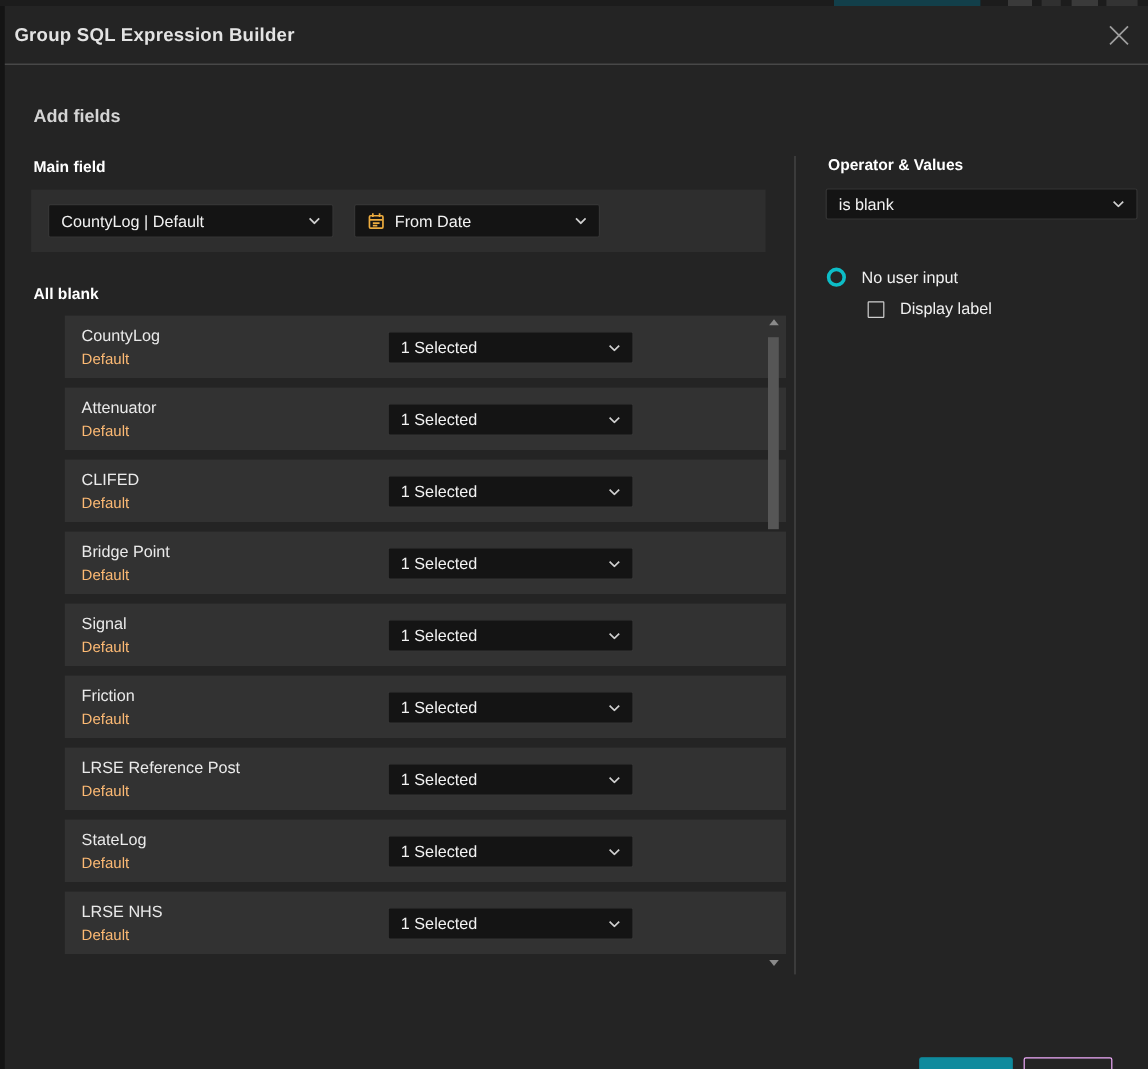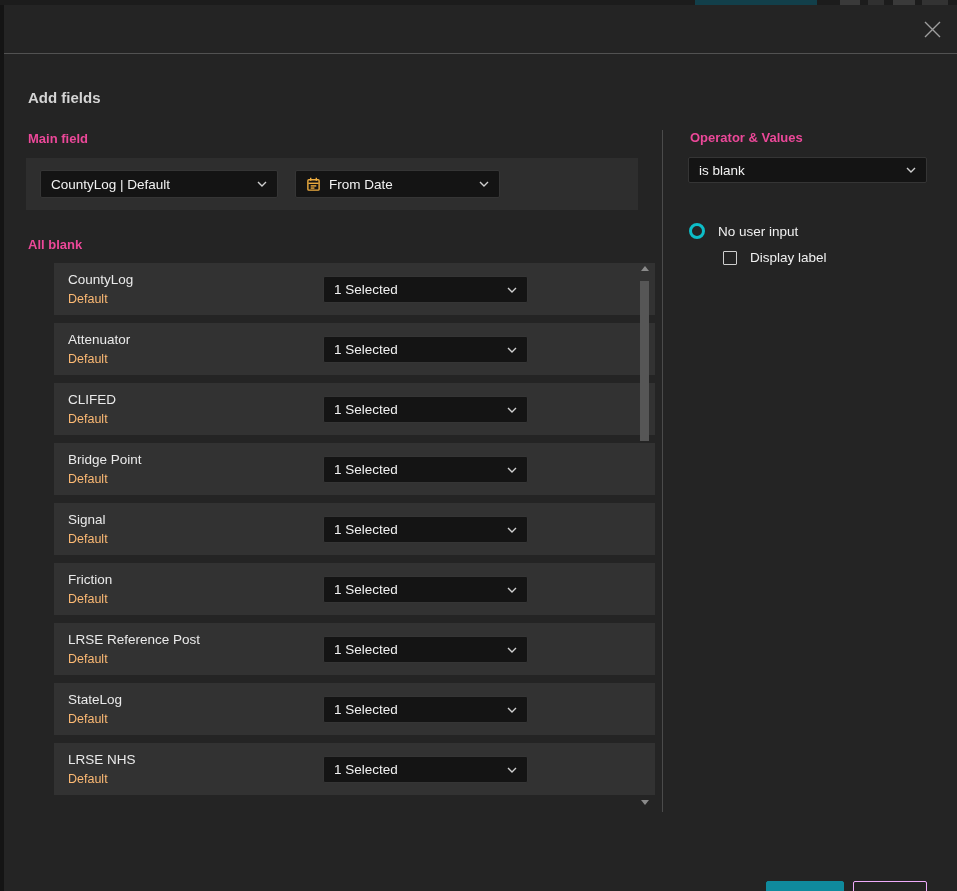--- a/index.html
+++ b/index.html
@@ -15,21 +15,21 @@
   .frag { position:absolute; top:0; height:5px; }
 
   
   .dialog { position:absolute; left:4px; top:5px; width:953px; height:886px; background:#242424; color:#e6e6e6; }
 
   .dlg-header { position:absolute; left:0; top:0; width:100%; height:49px; border-bottom:1px solid #525252; }
   .dlg-title { position:absolute; left:8px; top:0; line-height:49px; font-size:15.5px; font-weight:bold; color:#e3e3e3; letter-spacing:.2px; }
   .close-btn { position:absolute; right:14px; top:13px; width:22px; height:22px; display:flex; align-items:center; justify-content:center; cursor:pointer; }
 
   .section-heading { position:absolute; font-size:15px; font-weight:bold; color:#d4d4d4; }
-  .sub-label { position:absolute; font-size:13px; font-weight:bold; color:#ec4899; }
+  .sub-label { position:absolute; font-size:13px; font-weight:bold; color:#ffffff; }
 
   .main-box { position:absolute; left:22px; top:153px; width:612px; height:52px; background:#2e2e2e; }
 
   .select {
     display:flex; align-items:center; justify-content:space-between;
     background:#141414; border:1px solid #353535; border-radius:2px;
     color:#f2f2f2; font-size:13.5px; padding:0 10px; cursor:pointer;
   }
   .select .val-wrap { display:flex; align-items:center; gap:8px; overflow:hidden; white-space:nowrap; }
 
@@ -46,21 +46,21 @@
   .scrollbar { position:absolute; left:635px; top:258px; width:12px; height:545px; }
   .scroll-arrow { position:absolute; left:2px; width:0; height:0; border-left:4px solid transparent; border-right:4px solid transparent; cursor:pointer; }
   .scroll-up   { top:3px;  border-bottom:5px solid #8a8a8a; }
   .scroll-down { bottom:3px; border-top:5px solid #8a8a8a; }
   .scroll-thumb { position:absolute; left:1px; top:18px; width:9px; height:160px; background:#565656; cursor:pointer; }
 
   .v-divider { position:absolute; left:658px; top:125px; width:1px; height:682px; background:#4b4b4b; }
 
   
   .op-title { left:686px; top:125px; }
-  .op-select { position:absolute; left:684px; top:152px; width:239px; height:26px; }
+  .op-select { position:absolute; left:684px; top:152px; width:260px; height:26px; }
 
   .radio-row { position:absolute; left:685px; top:218px; display:flex; align-items:center; gap:13px; cursor:pointer;justify-content:center; }
   .radio-outer { width:16px; height:16px; border-radius:50%; border:3px solid #0dbdc7; background:#242424; }
   .radio-label { font-size:13.5px; color:#f0f0f0; }
 
   .check-row { position:absolute; left:719px; top:245px; display:flex; align-items:center; gap:13px; cursor:pointer; }
   .checkbox-box { width:14px; height:14px; border:1.5px solid #cfcfcf; border-radius:1px; background:transparent; }
   .check-label { font-size:13.5px; color:#f0f0f0; }
 
   
@@ -75,20 +75,21 @@
   <div class="frag" style="left:695px;width:122px;background:#123f4a;"></div>
   <div class="frag" style="left:840px;width:20px;background:#3a3a3a;"></div>
   <div class="frag" style="left:868px;width:16px;background:#303030;"></div>
   <div class="frag" style="left:893px;width:22px;background:#3a3a3a;"></div>
   <div class="frag" style="left:922px;width:26px;background:#333333;"></div>
 </div>
 
 <div class="dialog">
 
   <div class="dlg-header">
+    <div class="dlg-title">Group SQL Expression Builder</div>
     <div class="close-btn">
       <svg width="17" height="17" viewBox="0 0 17 17">
         <path d="M1 1 L16 16 M16 1 L1 16" stroke="#9e9e9e" stroke-width="1.4" fill="none"></path>
       </svg>
     </div>
   </div>
 
   <div class="section-heading" style="left:24px; top:84px;">Add fields</div>
   <div class="sub-label" style="left:24px; top:126px;">Main field</div>
 

